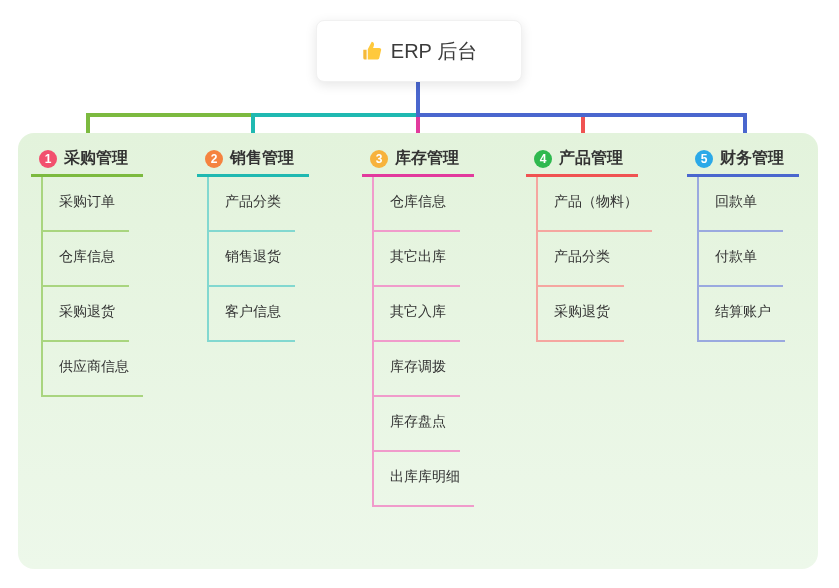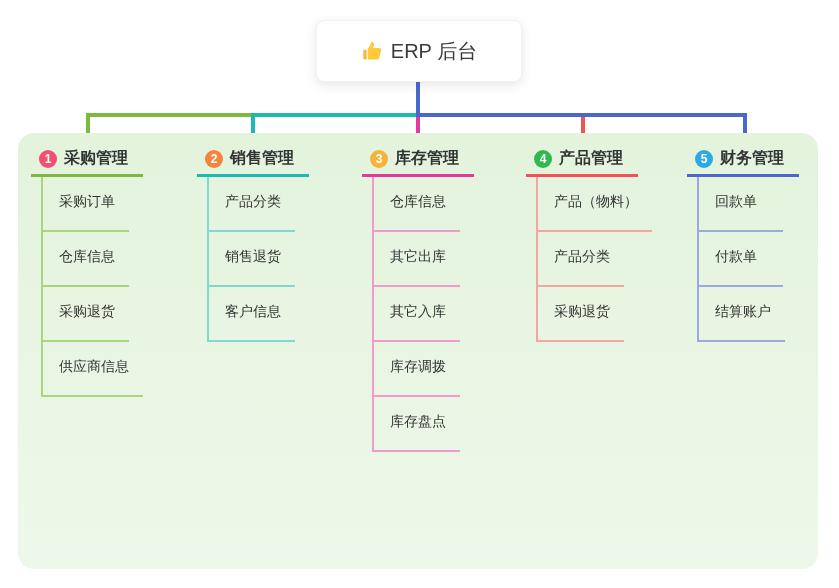--- a/index.html
+++ b/index.html
@@ -160,20 +160,23 @@
         </div>
       <div class="child">
           <span>其它入库</span>
         </div>
       <div class="child">
           <span>库存调拨</span>
         </div>
       <div class="child">
           <span>库存盘点</span>
         </div>
+      <div class="child">
+          <span>出库库明细</span>
+        </div>
     </div>
   </div>
 
   <div class="branch b4">
     <div class="branch-header">
       <span class="badge">4</span>
       <span>产品管理</span>
     </div>
     <div class="children">
       <div class="child">

